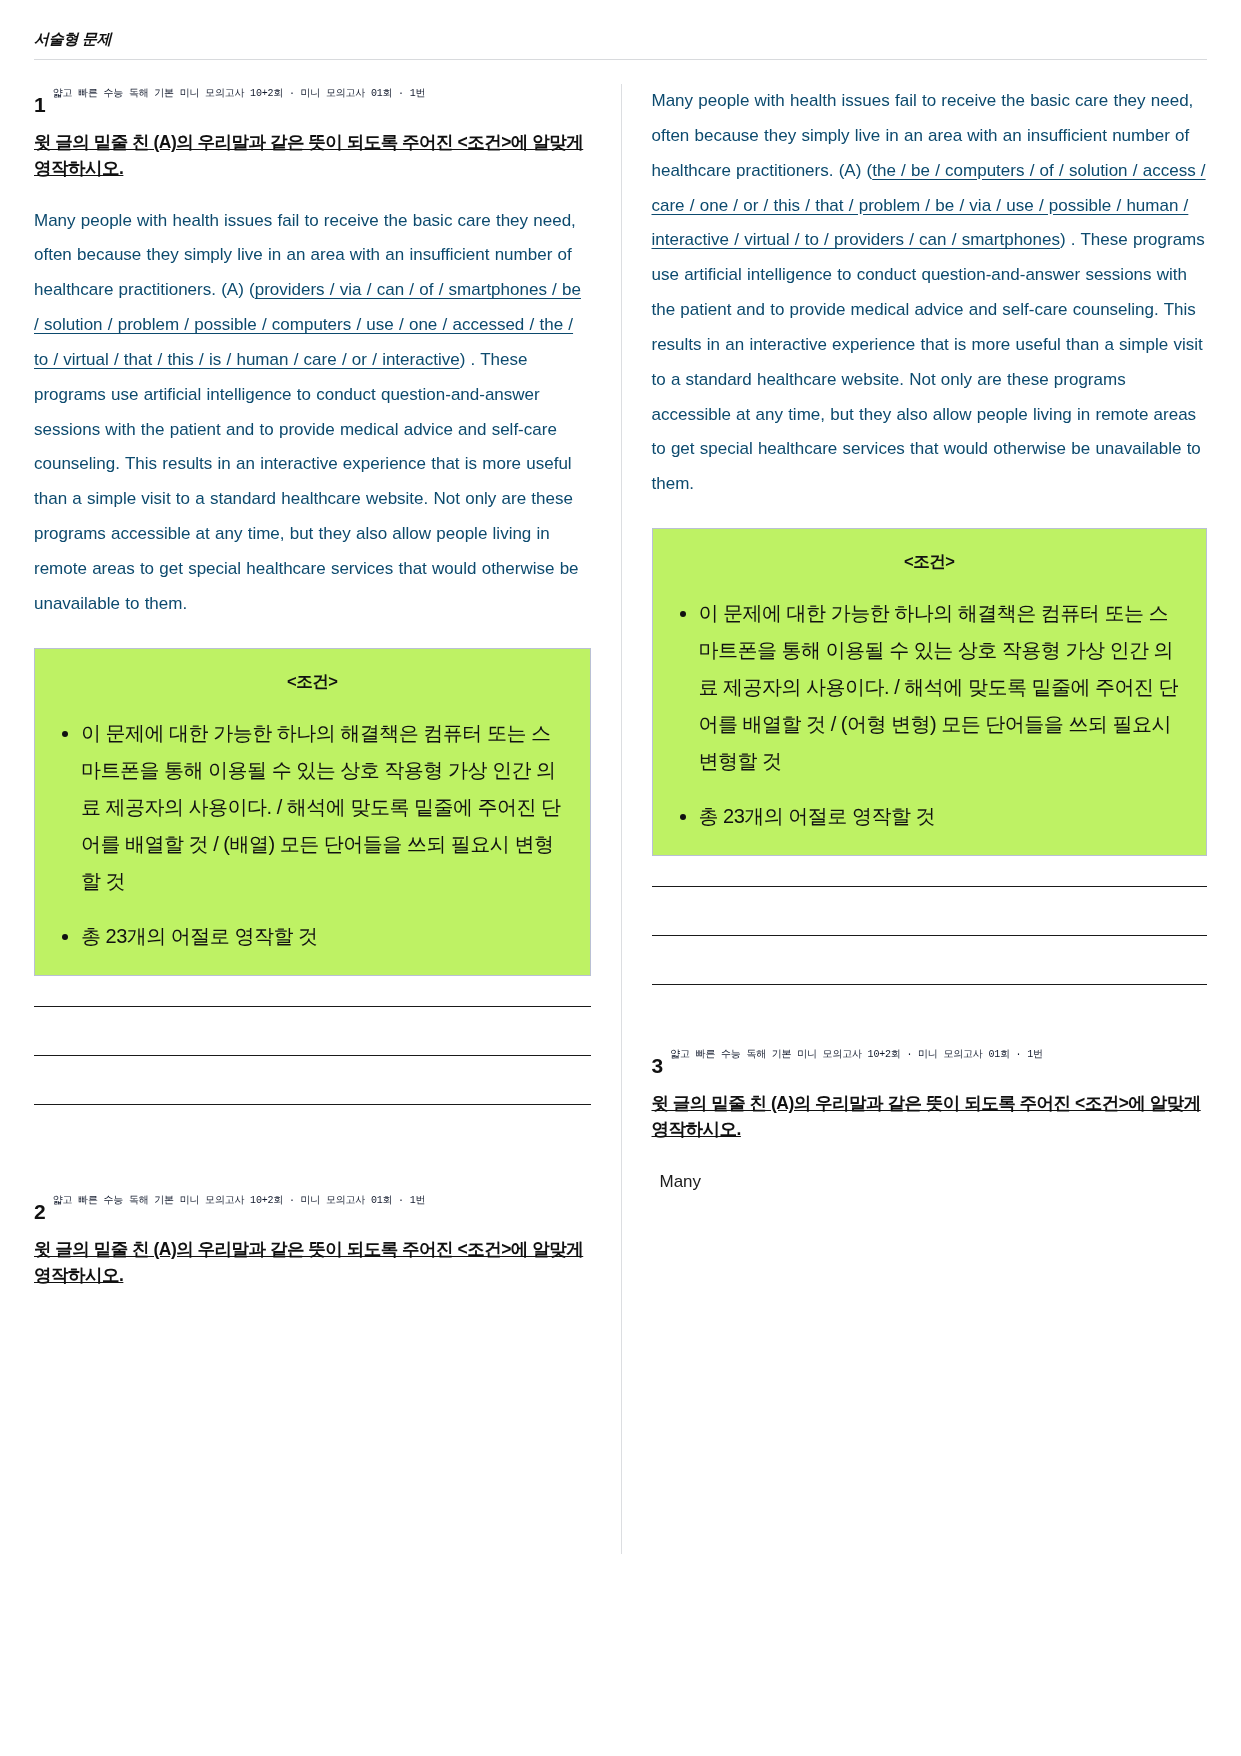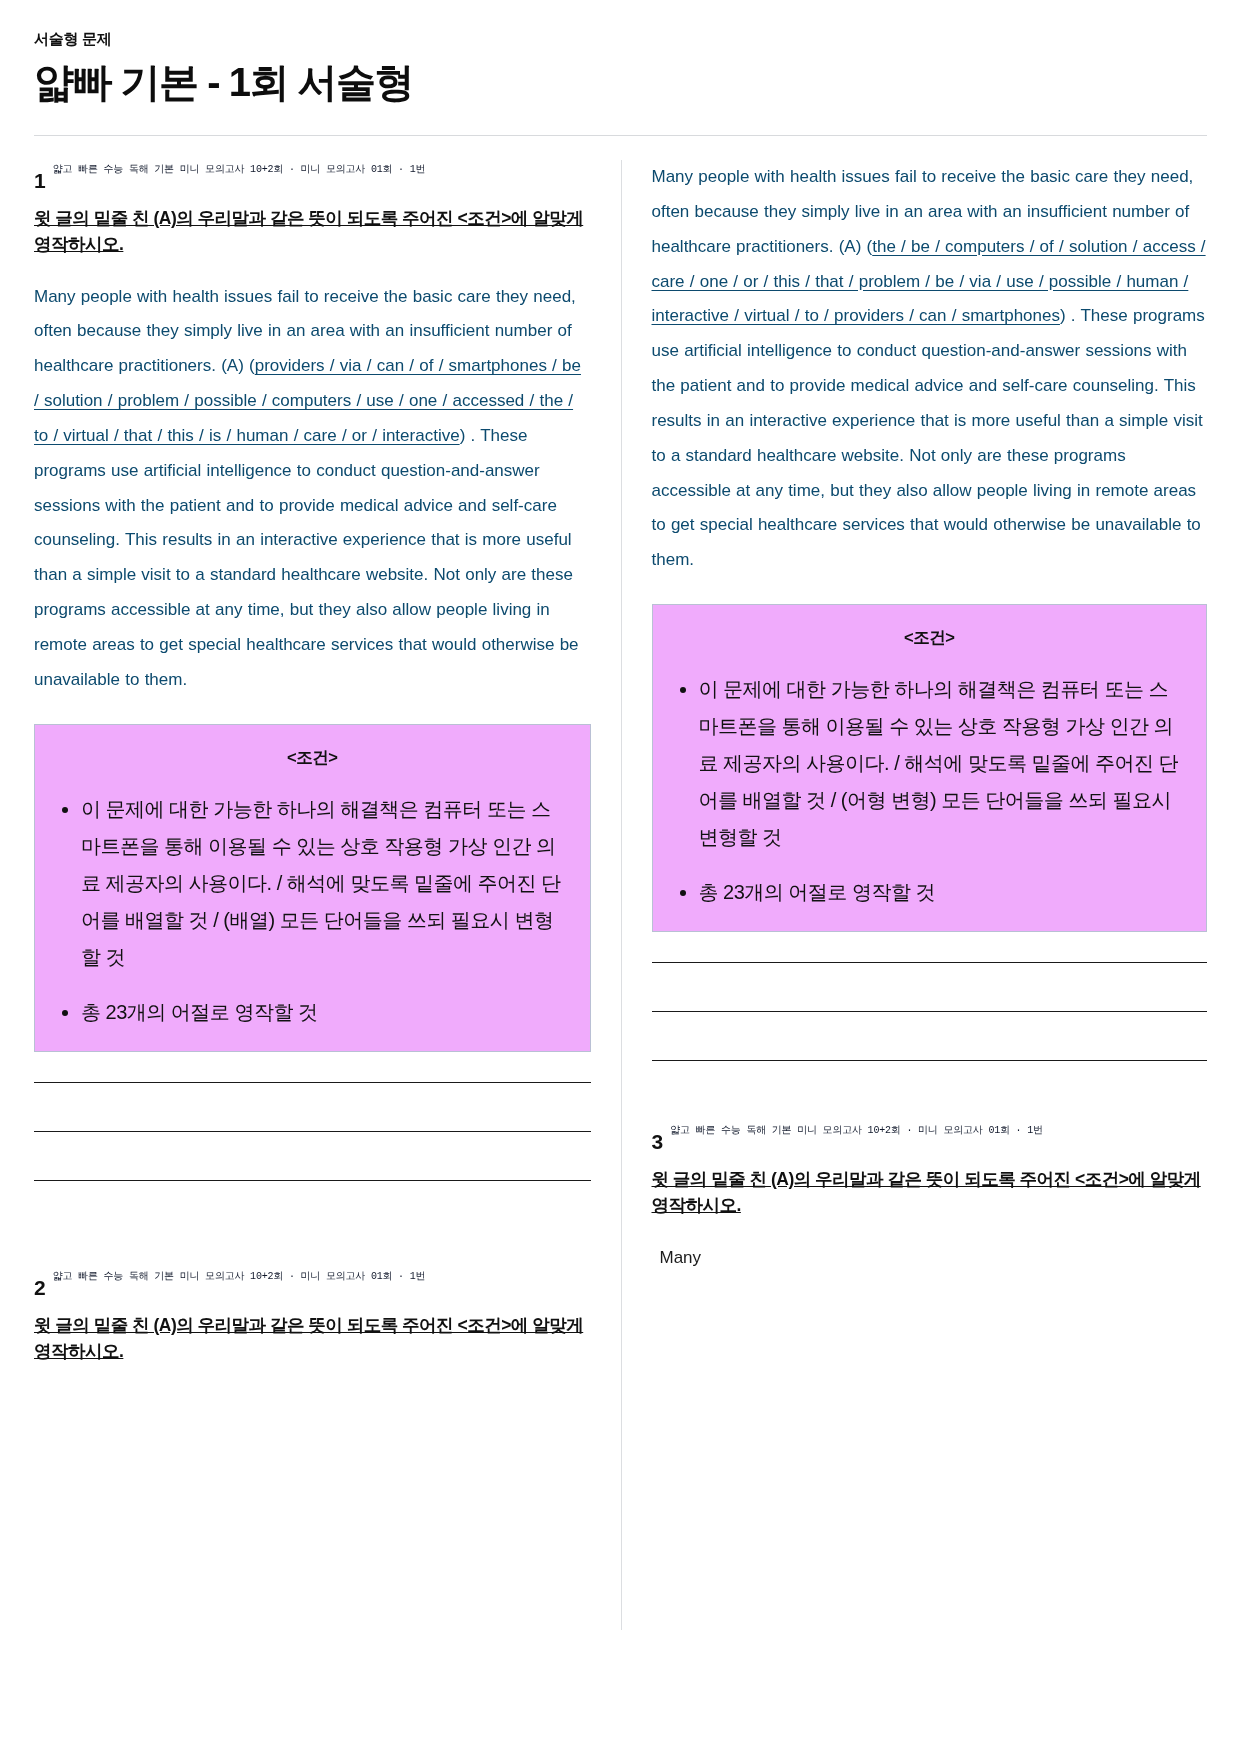--- a/index.html
+++ b/index.html
@@ -19,20 +19,21 @@
     padding: 30px 34px 0 34px;
   }
 
   
   .doc-kicker {
     font-size: 15px;
     font-weight: 700;
     color: #111111;
     letter-spacing: -0.3px;
     margin-bottom: 10px;
+    font-style: italic;
   }
   .doc-title {
     font-size: 40px;
     font-weight: 800;
     color: #0d0d0d;
     letter-spacing: -1.5px;
     margin: 0 0 30px 0;
     line-height: 1.15;
   }
   .header-rule {
@@ -101,21 +102,21 @@
   .scramble {
     text-decoration: underline;
     text-underline-offset: 3px;
   }
 
   
   .cond-box {
     border: 1px solid #b9c0d4;
     padding: 22px 20px 20px 20px;
     margin: 0 0 30px 0;
-    background: #f0abfc;
+    background: #bef264;
   }
   .cond-title {
     text-align: center;
     font-size: 16.5px;
     font-weight: 800;
     color: #111;
     letter-spacing: -0.4px;
     margin-bottom: 22px;
   }
   .cond-list {
@@ -146,21 +147,20 @@
 
   .passage-short { font-size: 17px; line-height: 2.05; color: #1c1c1c; margin: 8px; }
 </style>
 </head>
 <body>
 
 <div class="page">
 
   <div>
     <div class="doc-kicker">서술형 문제</div>
-    <h1 class="doc-title">얇빠 기본 - 1회 서술형</h1>
   </div>
   <hr class="header-rule">
 
   <div class="columns">
 
     <div class="col col-left">
 
       <div class="qblock">
         <div class="q-head">
           <div class="q-num">1</div>

